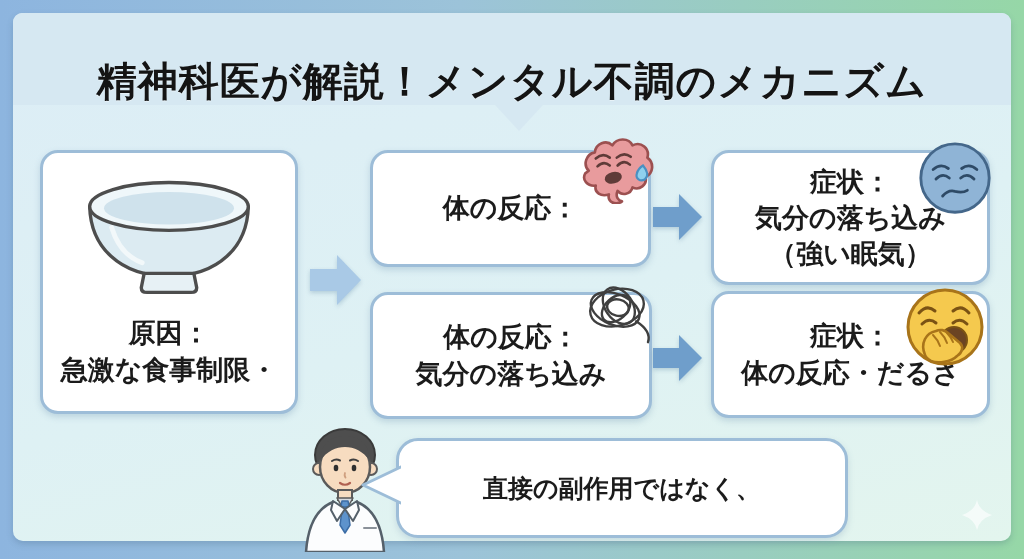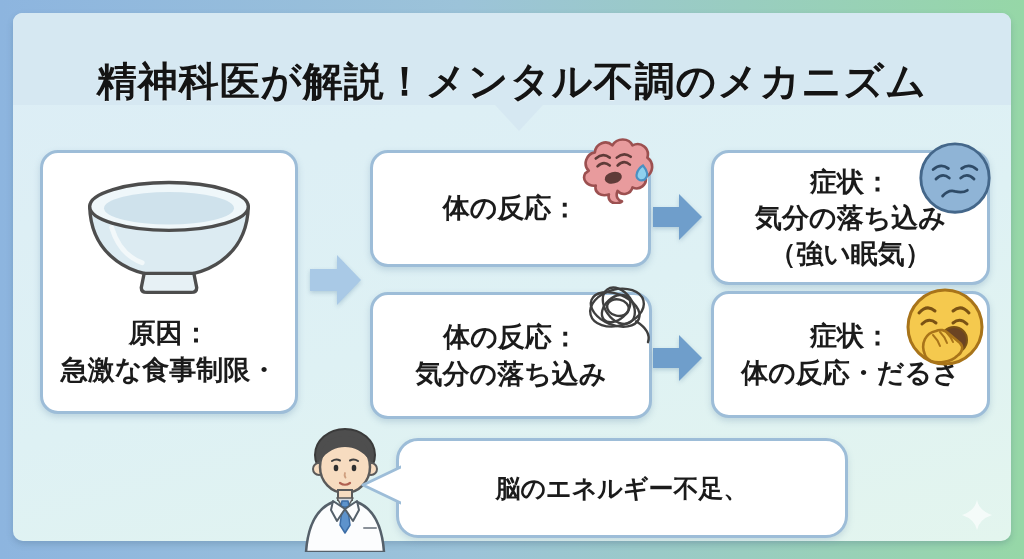--- a/index.html
+++ b/index.html
@@ -179,19 +179,19 @@
     <path d="M69,77 L57,85 L65,97 L71,86 Z" fill="#fcfdfe" stroke="#55606a" stroke-width="2" stroke-linejoin="round"></path>
     <path d="M76,104 L88,104" stroke="#8a9199" stroke-width="2" stroke-linecap="round"></path>
   </svg>
 
   <svg class="bubble-tail" width="48" height="46" viewBox="0 0 48 46">
     <path d="M47,3 L5,23 L47,43 Z" fill="#ffffff" stroke="#9dbdd8" stroke-width="3" stroke-linejoin="round"></path>
     <rect x="43" y="0" width="5" height="46" fill="#ffffff"></rect>
   </svg>
 
   <div class="speech-bubble">
-    <div class="line">脳のエネルギー不足、</div>
+    <div class="line">直接の副作用ではなく、</div>
   </div>
 
   <svg class="sparkle" width="30" height="30" viewBox="0 0 28 28">
     <path d="M14,0 Q16,10 28,14 Q16,18 14,28 Q12,18 0,14 Q12,10 14,0 Z" fill="#ffffff"></path>
   </svg>
 </div>
 
 </body></html>

